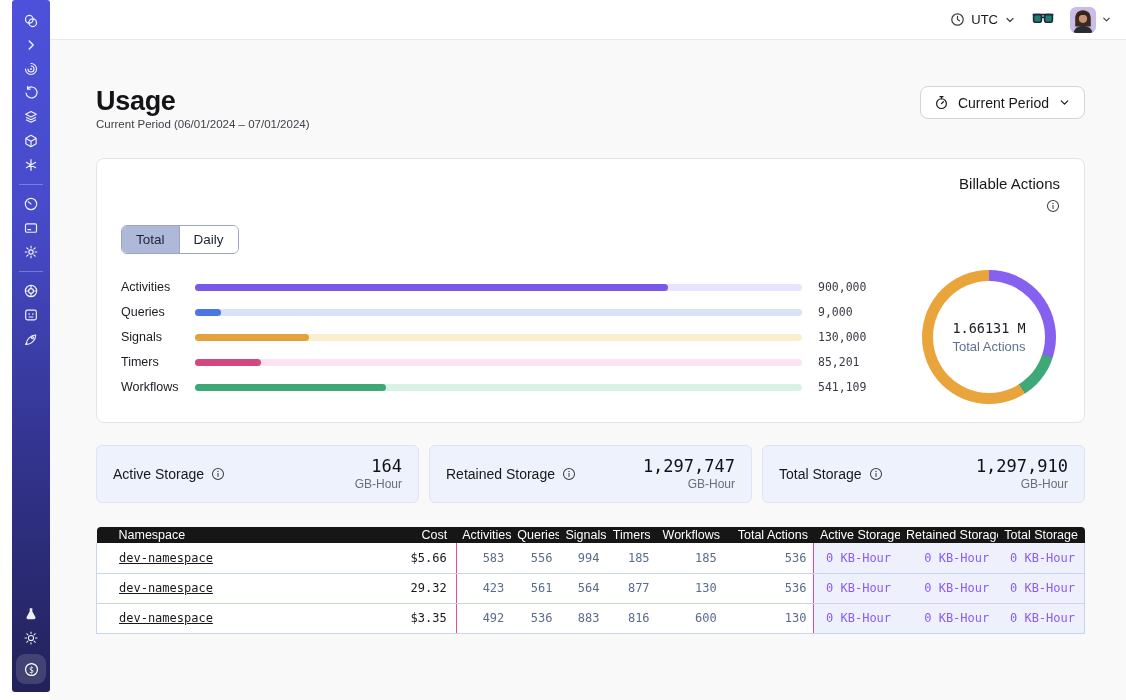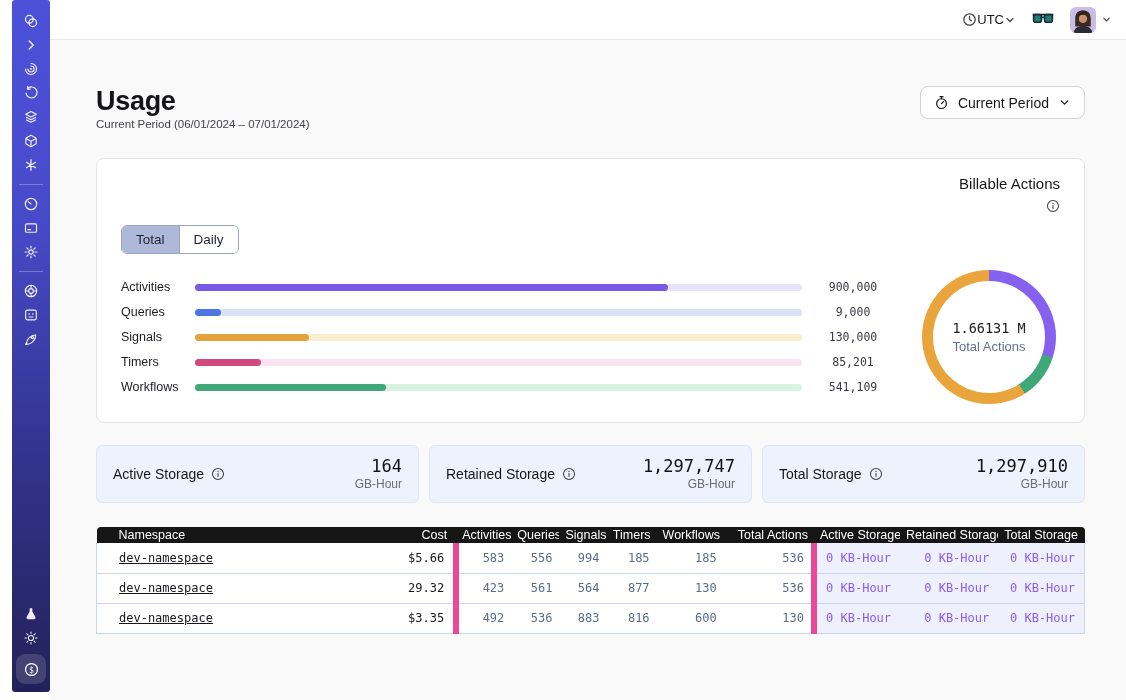--- a/index.html
+++ b/index.html
@@ -16,21 +16,21 @@
   .side-item svg { width:16px; height:16px; }
   .side-div { width:24px; border-top:1px solid rgba(255,255,255,.28); margin:7px 0; }
   .side-spacer { flex:1; }
   .coin-btn { width:30px; height:30px; background:rgba(255,255,255,.14); border-radius:9px;
     display:flex; align-items:center; justify-content:center; color:#fff; cursor:pointer; margin-top:4px; }
 
   
   .main { margin-left:50px; height:700px; display:flex; flex-direction:column; }
   .topbar { height:40px; background:#fff; border-bottom:1px solid #e9e9ed; display:flex;
     align-items:center; justify-content:flex-end; gap:16px; padding-right:14px; flex:0 0 auto; }
-  .tz { display:flex; align-items:center; font-size:13px; color:#18181b; cursor:pointer;text-align:center; }
+  .tz { display:flex; align-items:center; gap:6px; font-size:13px; color:#18181b; cursor:pointer;text-align:center; }
   .tz svg, .chev { color:#3f3f46; }
   .avatar-wrap { display:flex; align-items:center; gap:5px; cursor:pointer; }
   .avatar { width:26px; height:26px; border-radius:6px; overflow:hidden; display:block; }
 
   
   .content { flex:1; background:#f9f9fa; padding:46px 41px 0 46px; overflow:hidden; }
   .head-row { display:flex; justify-content:space-between; align-items:flex-start; }
   h1 { font-size:27px; font-weight:700; letter-spacing:-.3px; color:#141417; }
   .subtitle { font-size:11.5px; color:#3f3f46; margin-top:1px; }
   .period-btn { display:flex; align-items:center; gap:9px; background:#fff; border:1px solid #d4d4d8;
@@ -50,21 +50,21 @@
   .seg-btn { padding:6px 14px; font-size:13.5px; background:#fff; color:#1f2133; cursor:pointer; border:none; }
   .seg-btn.active { background:#aeb9d9; }
   .seg-btn + .seg-btn { border-left:1px solid #9aa5c8; }
 
   .chart-row { margin-top:16px; display:flex; align-items:center; gap:34px; }
   .bars { flex:1; }
   .bar-row { display:flex; align-items:center; height:25px; }
   .bar-label { width:74px; font-size:12.5px; color:#1b1b22; flex:0 0 auto; }
   .bar-track { flex:1; height:7px; border-radius:4px; position:relative; }
   .bar-fill { position:absolute; left:0; top:0; height:7px; border-radius:4px; }
-  .bar-value { width:70px; margin-left:16px; text-align:center;
+  .bar-value { width:70px; margin-left:16px; text-align:left;
     font-family:"DejaVu Sans Mono", monospace; font-size:11.5px; color:#3a3a44; flex:0 0 auto; }
 
   .donut { position:relative; width:134px; height:134px; border-radius:50%; flex:0 0 auto; margin-right:4px; }
   .donut::after { content:""; position:absolute; inset:11px; background:#fff; border-radius:50%; }
   .donut-center { position:absolute; inset:0; display:flex; flex-direction:column; align-items:center;
     justify-content:center; z-index:2; }
   .donut-value { font-family:"DejaVu Sans Mono", monospace; font-size:13.5px; color:#1b1b22; }
   .donut-label { font-size:13px; color:#5f718f; margin-top:3px; }
 
   
@@ -82,21 +82,21 @@
     font-family:"DejaVu Sans Mono", monospace; font-size:12px; }
   thead th { background:#161616; color:#fff; font-family:"Liberation Sans", sans-serif;
     font-weight:400; font-size:12.5px; height:16px; padding:0 6px; white-space:nowrap; overflow:hidden; }
   thead th:first-child { text-align:left; padding-left:22px; border-top-left-radius:4px; }
   thead th:last-child { border-top-right-radius:4px; padding-right:10px; }
   th.r, td.r { text-align:right; }
   tbody td { height:30px; background:#fff; border-bottom:1px solid #c8d4f0; padding:0 6px; white-space:nowrap; overflow:hidden; }
   tbody td:first-child { padding-left:22px; border-left:1px solid #c8d4f0; }
   tbody td:last-child { border-right:1px solid #c8d4f0; }
   td.group-start, th.group-start { border-left:1px solid #97a0bd; }
-  tbody td.group-start { border-left:6px solid #ec4899; }
+  tbody td.group-start { border-left:1px solid #ec4899; }
   td.cost { color:#17171c; padding-right:9px; }
   th.cost-h { padding-right:9px; }
   td.num { color:#5b6b8c; padding-right:7px; }
   td.stor { background:#eef1fc; color:#8b5cf6; padding-right:9px; }
   th.stor-h { padding-right:9px; }
   a.ns-link { color:#17171c; text-decoration:underline; cursor:pointer; }
 </style>
 </head>
 <body>
 

